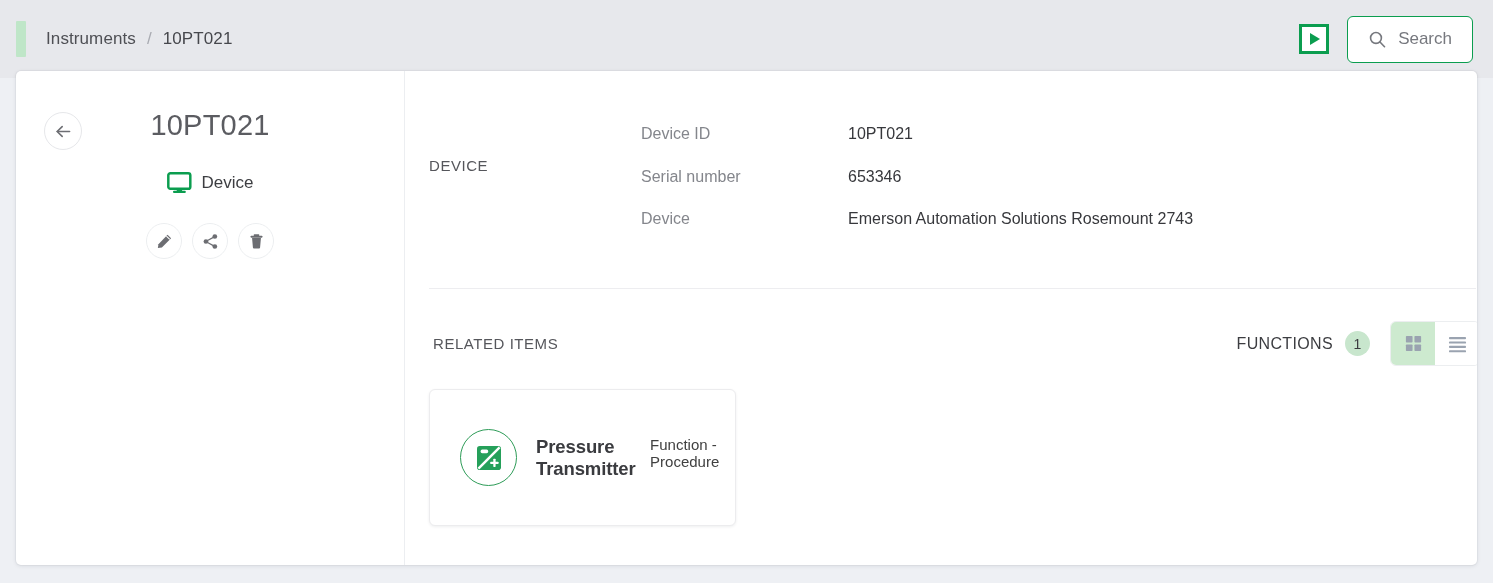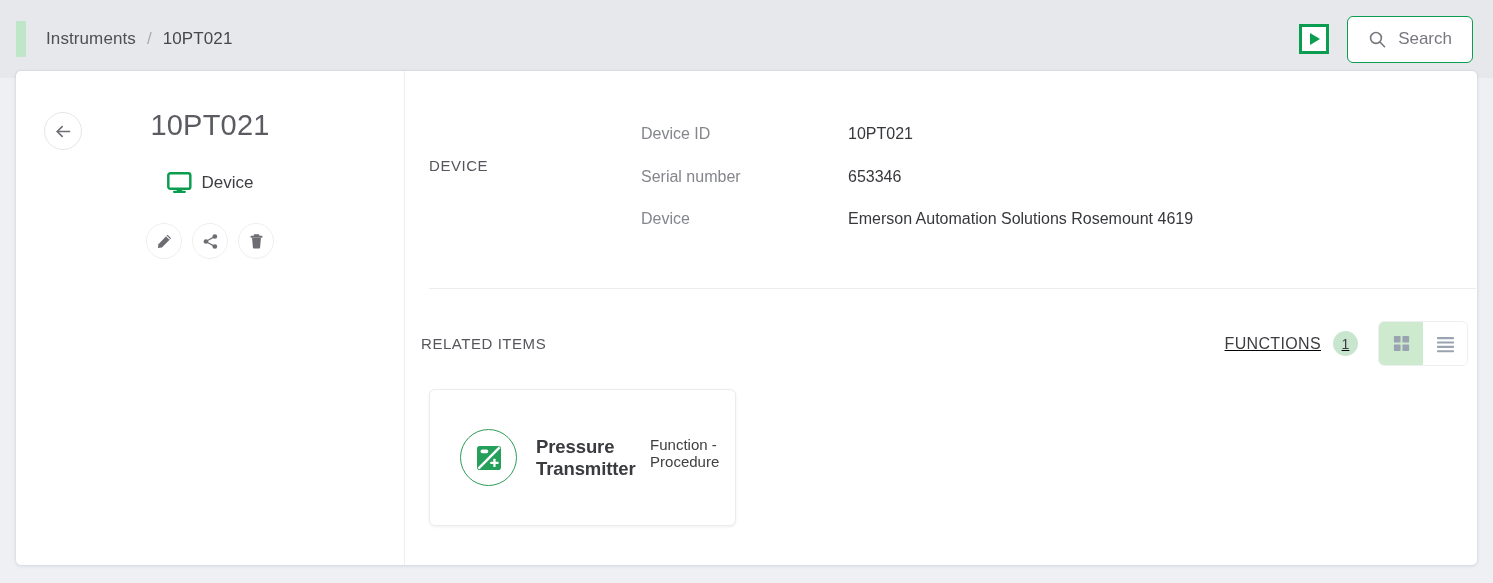--- a/index.html
+++ b/index.html
@@ -178,36 +178,35 @@
 
   .divider {
     position: absolute;
     left: 24px; top: 217px;
     width: 1047px; height: 1px;
     background: #ededf0;
   }
 
   .section-related-head {
     position: absolute;
-    left: 16px; top: 250px;
+    left: 28px; top: 250px;
     width: 1047px;
     display: flex;
     align-items: center;
   }
   .related-caption {
     font-size: 15px;
     color: #55565b;
     letter-spacing: .55px;
   }
   .head-right {
     margin-left: auto;
     display: flex;
     align-items: center;
     gap: 12px;
-    text-decoration: underline;
   }
   .functions-label {
     font-size: 16px;
     color: #3c3d41;
     letter-spacing: .35px;
   }
   .count-badge {
     width: 25px; height: 25px;
     border-radius: 50%;
     background: #c8e6cd;
@@ -347,21 +346,21 @@
         <div class="field-row">
           <div class="field-label">Device ID</div>
           <div class="field-value">10PT021</div>
         </div>
         <div class="field-row">
           <div class="field-label">Serial number</div>
           <div class="field-value">653346</div>
         </div>
         <div class="field-row">
           <div class="field-label">Device</div>
-          <div class="field-value">Emerson Automation Solutions Rosemount 4619</div>
+          <div class="field-value">Emerson Automation Solutions Rosemount 2743</div>
         </div>
       </div>
     </div>
 
     <div class="divider"></div>
 
     <div class="section-related-head">
       <div class="related-caption">RELATED ITEMS</div>
       <div class="head-right">
         <span class="functions-label">FUNCTIONS</span>

